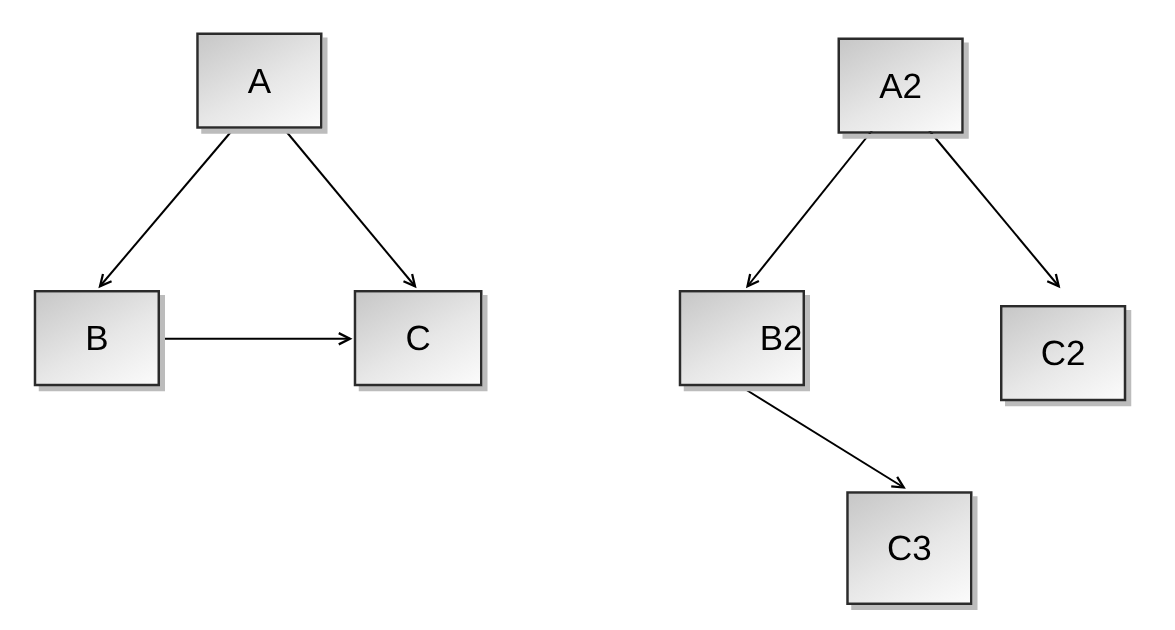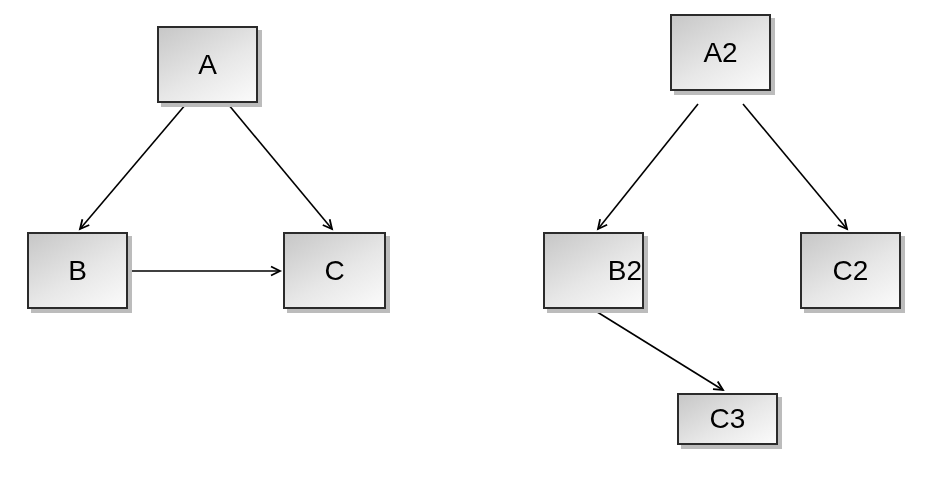--- a/index.html
+++ b/index.html
@@ -70,29 +70,29 @@
   </div>
 
   <div class="node" style="left:27px; top:232px;">
     <span class="node-label">B</span>
   </div>
 
   <div class="node" style="left:283px; top:232px; width:103px;">
     <span class="node-label">C</span>
   </div>
 
-  <div class="node" style="left:670px; top:14px;">
+  <div class="node" style="left:670px; top:30px;">
     <span class="node-label">A2</span>
   </div>
 
   <div class="node" style="left:543px; top:232px;justify-content:flex-end;">
     <span class="node-label">B2</span>
   </div>
 
-  <div class="node" style="left:800px; top:232px;justify-content:center;">
+  <div class="node" style="left:800px; top:244px;justify-content:center;">
     <span class="node-label">C2</span>
   </div>
 
-  <div class="node" style="left:677px; top:393px; height:52px;">
+  <div class="node" style="left:677px; top:393px; height:91px;">
     <span class="node-label">C3</span>
   </div>
 
 </div>
 
 </body></html>

